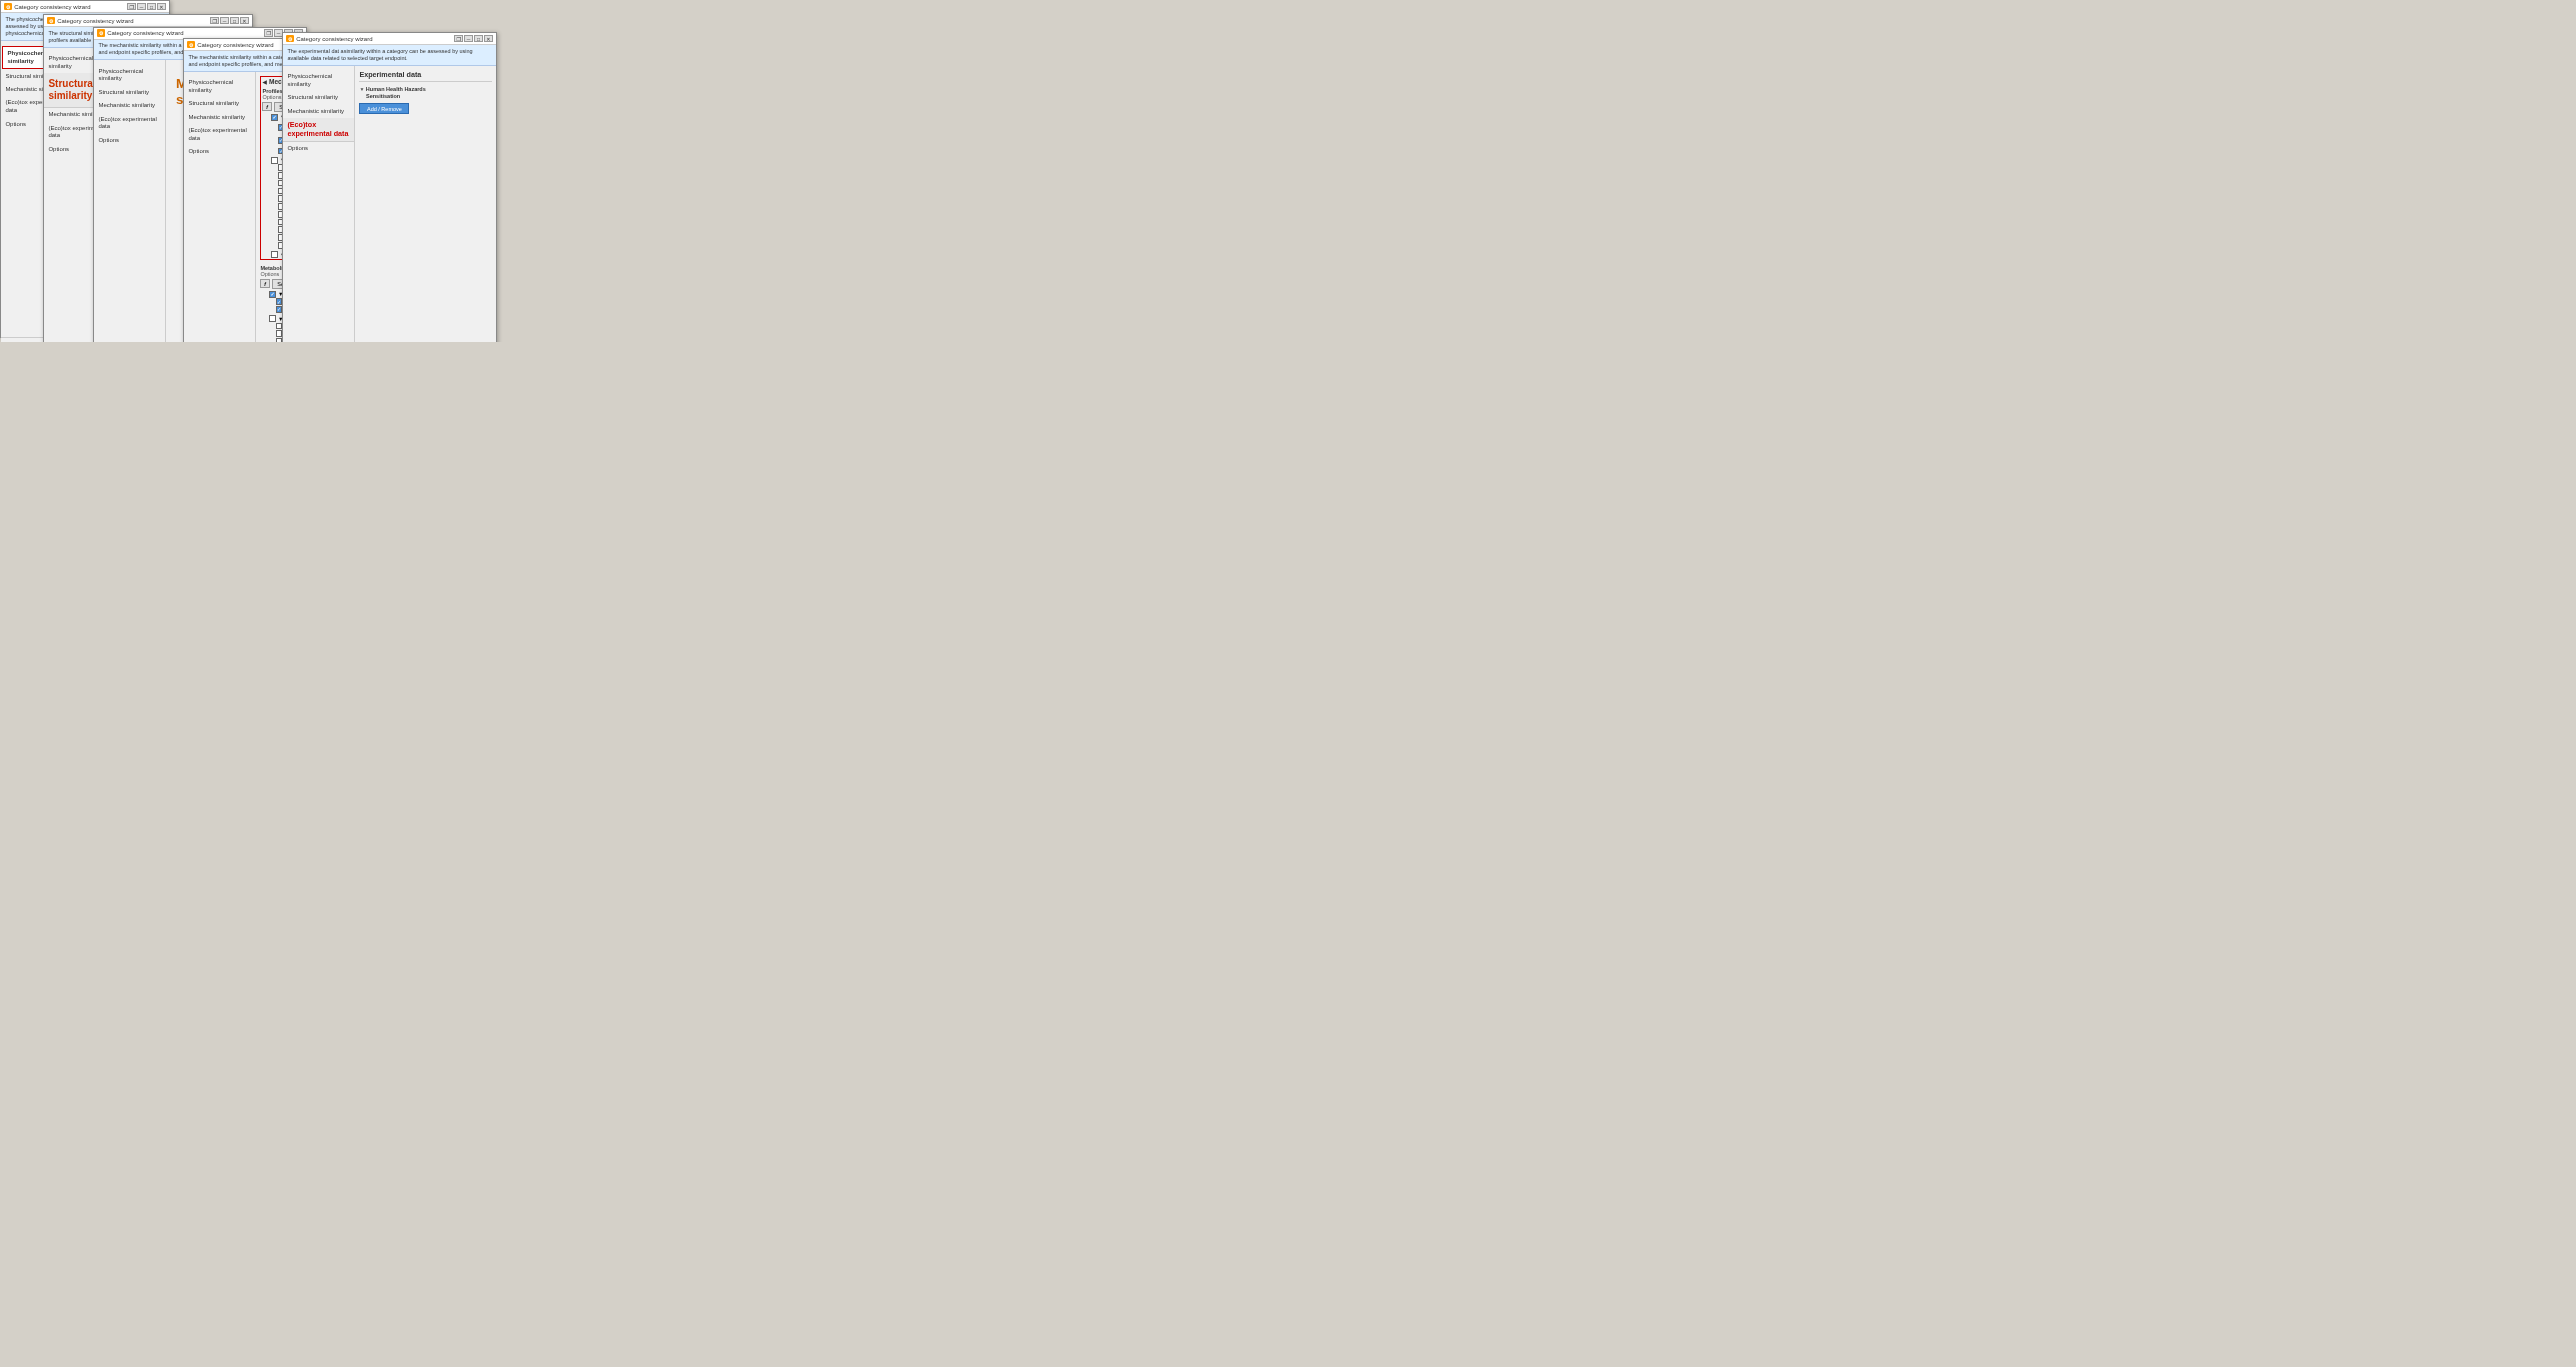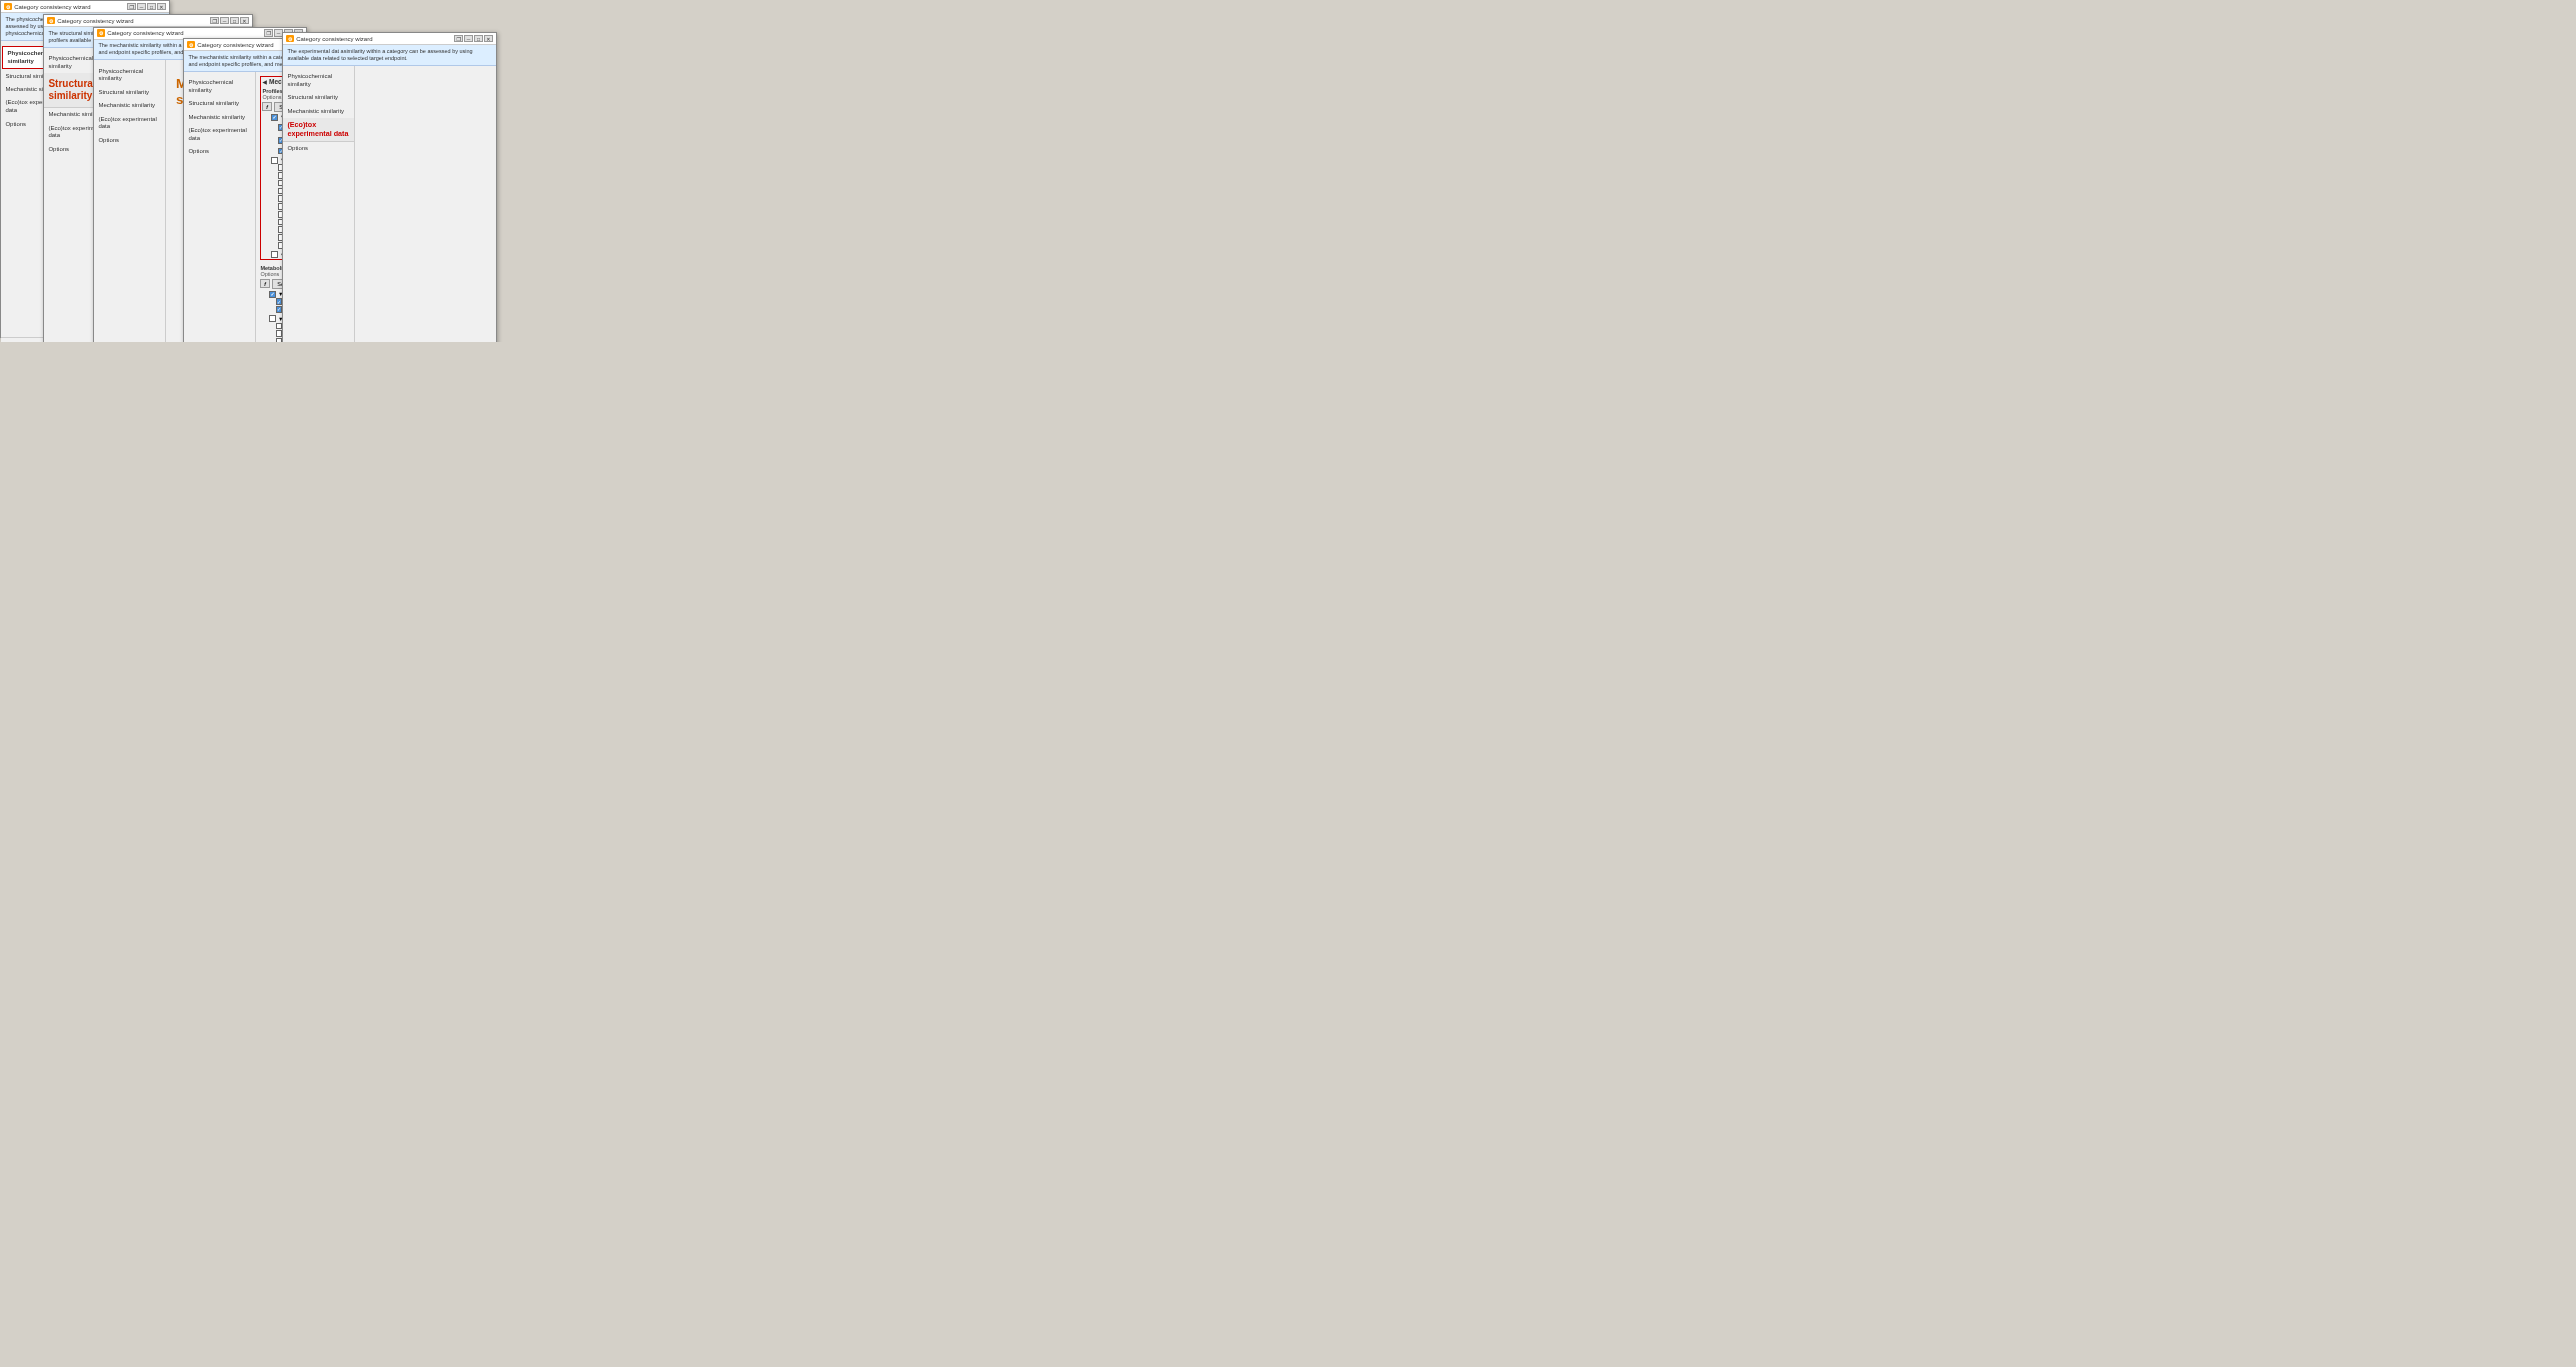--- a/index.html
+++ b/index.html
@@ -724,20 +724,30 @@
   <div class="wizard-body">
     <div class="wizard-sidebar">
       <div class="sidebar-item">Physicochemical similarity</div>
       <div class="sidebar-item">Structural similarity</div>
       <div class="sidebar-item">Mechanistic similarity</div>
       <div class="sidebar-item current-page">
         <div style="color:#cc0000; font-weight:bold; font-size:7.2px; line-height:1.2;">(Eco)tox experimental data</div>
       </div>
       <div class="sidebar-item">Options</div>
     </div>
+    <div class="wizard-main">
+      <div class="section-header">Experimental data</div>
+      <div class="tree-section">
+        <div class="tree-item level0">
+          <span class="collapse-icon">▼</span> Human Health Hazards
+        </div>
+        <div class="tree-item level1">Sensitisation</div>
+      </div>
+      <button class="add-remove-btn">Add / Remove</button>
+    </div>
   </div>
   <div class="wizard-footer">
     <button class="btn">Back</button>
     <button class="btn btn-blue">Next</button>
     <button class="btn">Cancel</button>
     <button class="btn btn-blue">OK</button>
   </div>
 </div>
 
 

